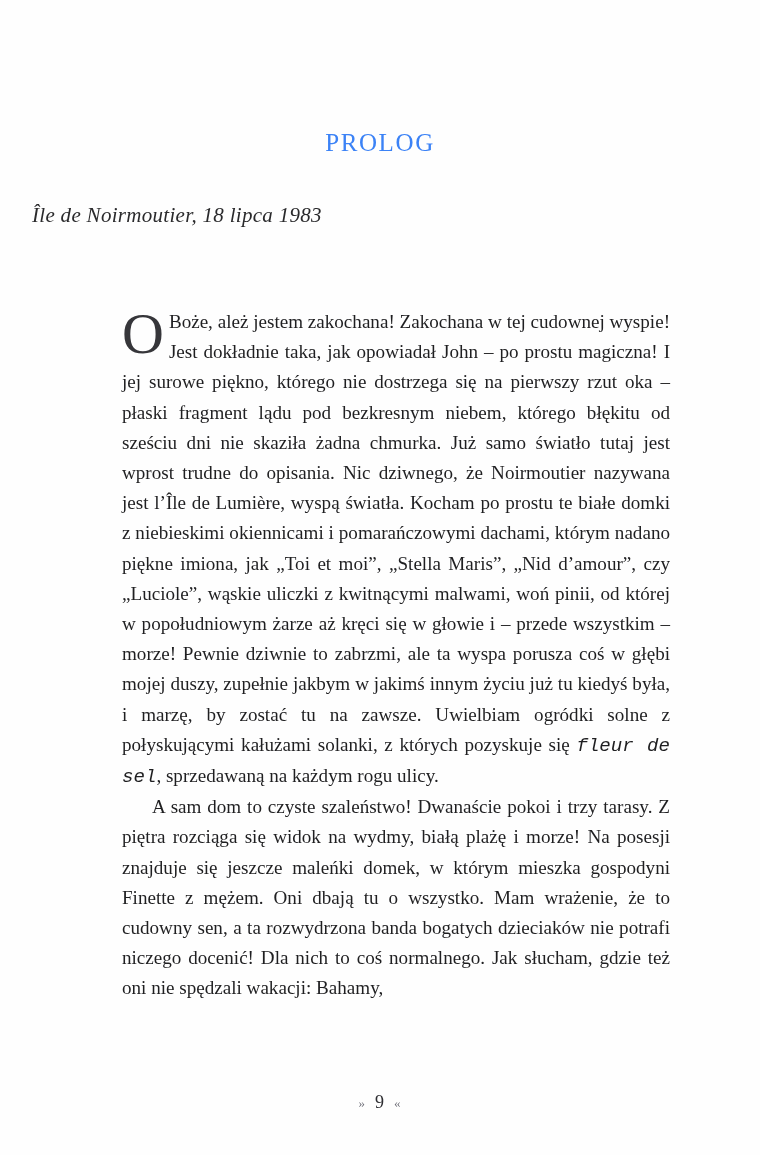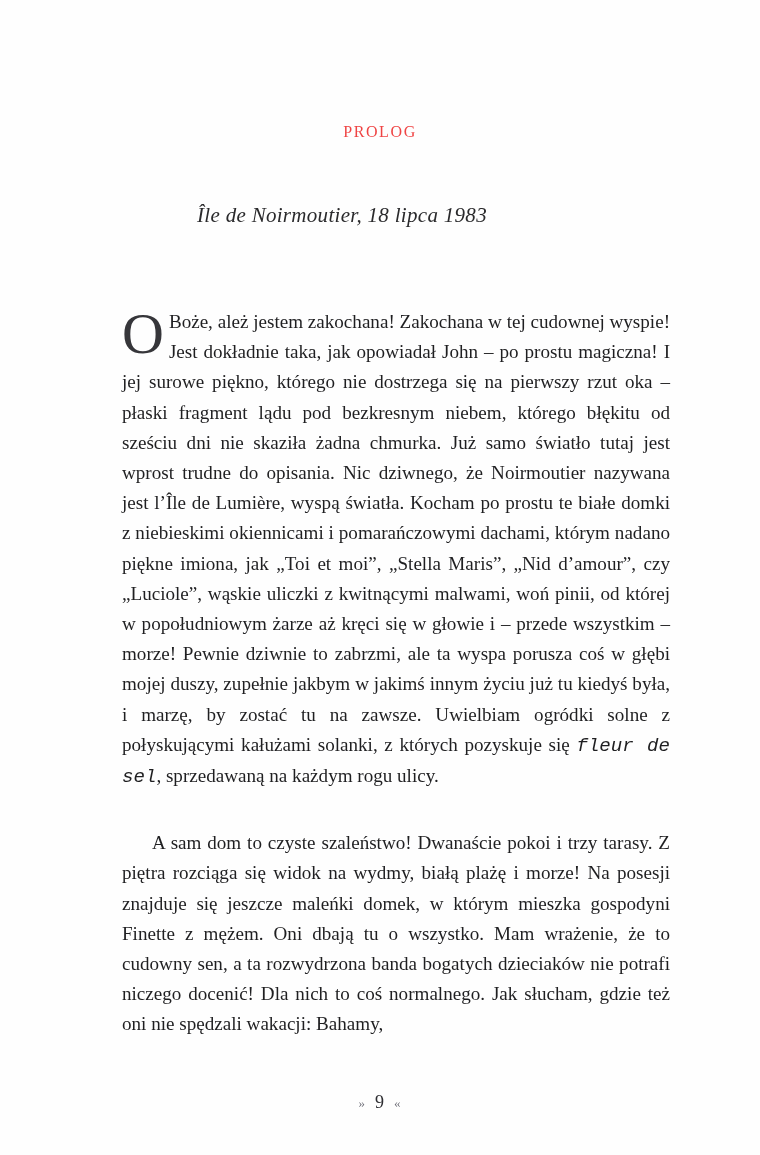--- a/index.html
+++ b/index.html
@@ -25,39 +25,40 @@
   }
 
   
   .chapter-title {
     position: absolute;
     top: 112px;
     left: 0;
     width: 760px;
     text-align: center;
     font-family: "Liberation Serif", "DejaVu Serif", serif;
-    font-size: 16px;
+    font-size: 25px;
     font-variant: small-caps;
     letter-spacing: 1.6px;
-    color: #ef4444;
+    color: #3b82f6;
     font-weight: 400;
   }
 
   
   .dateline {
     position: absolute;
     top: 203px;
     left: 0;
     width: 684px;
-    text-align: center;
+    text-align: left;
     font-family: "Liberation Serif", "DejaVu Serif", serif;
     font-style: italic;
     font-size: 21px;
     letter-spacing: 0.3px;
     color: #2a2a2c;
+    padding-left: 32px;
   }
 
   
   .textblock {
     position: absolute;
     top: 307px;
     left: 122px;
     width: 548px;
     font-size: 19.1px;
     line-height: 30.2px;
@@ -66,21 +67,20 @@
     color: #1f1f21;
     hyphens: manual;
   }
 
   .para {
     margin: 0;
     text-indent: 0;
   }
   .para + .para {
     text-indent: 30px;
-    margin-top: 36px;
   }
 
   
   .dropcap {
     float: left;
     font-family: "Liberation Serif", "DejaVu Serif", serif;
     font-size: 58px;
     line-height: 50px;
     padding-top: 2px;
     padding-right: 5px;

